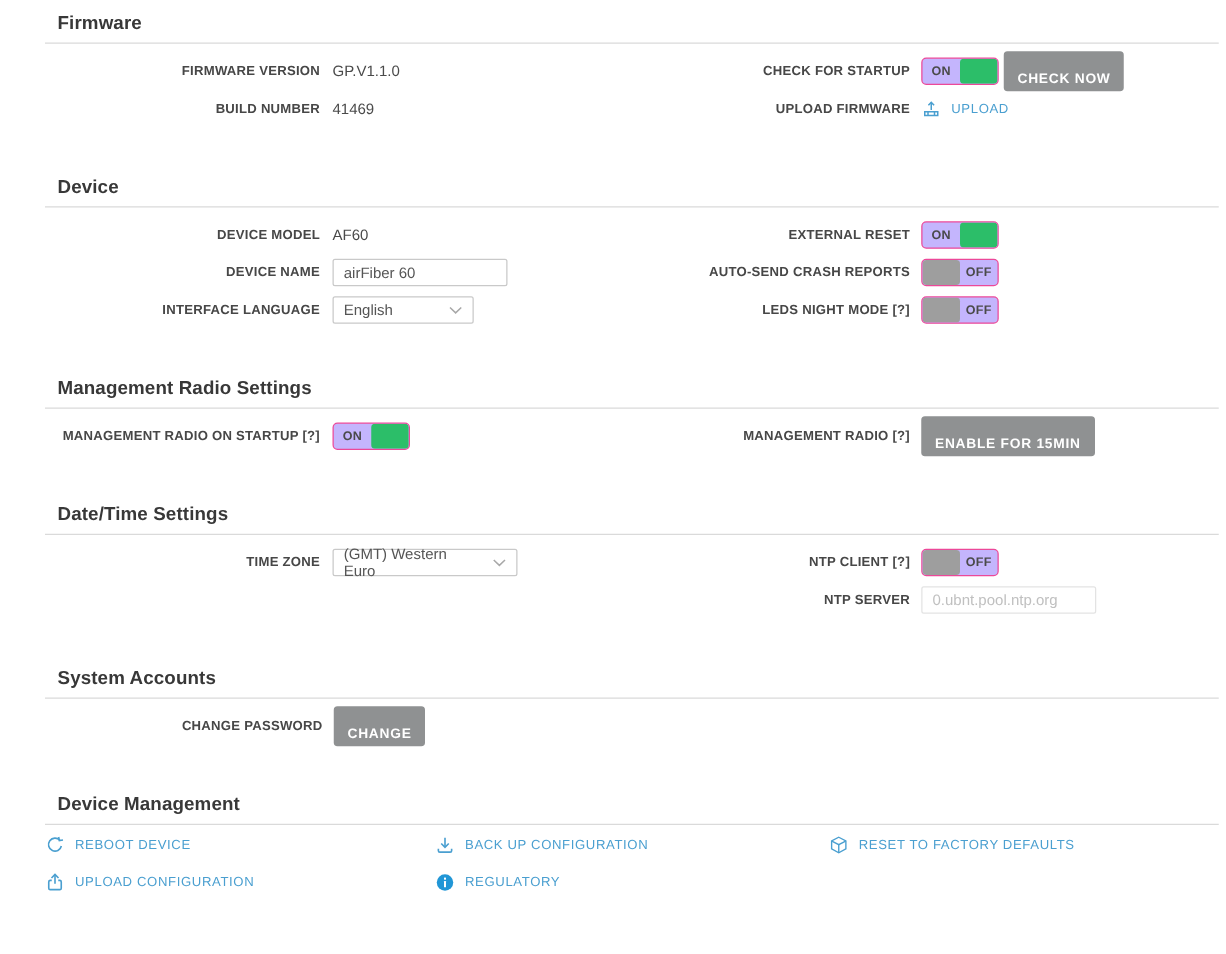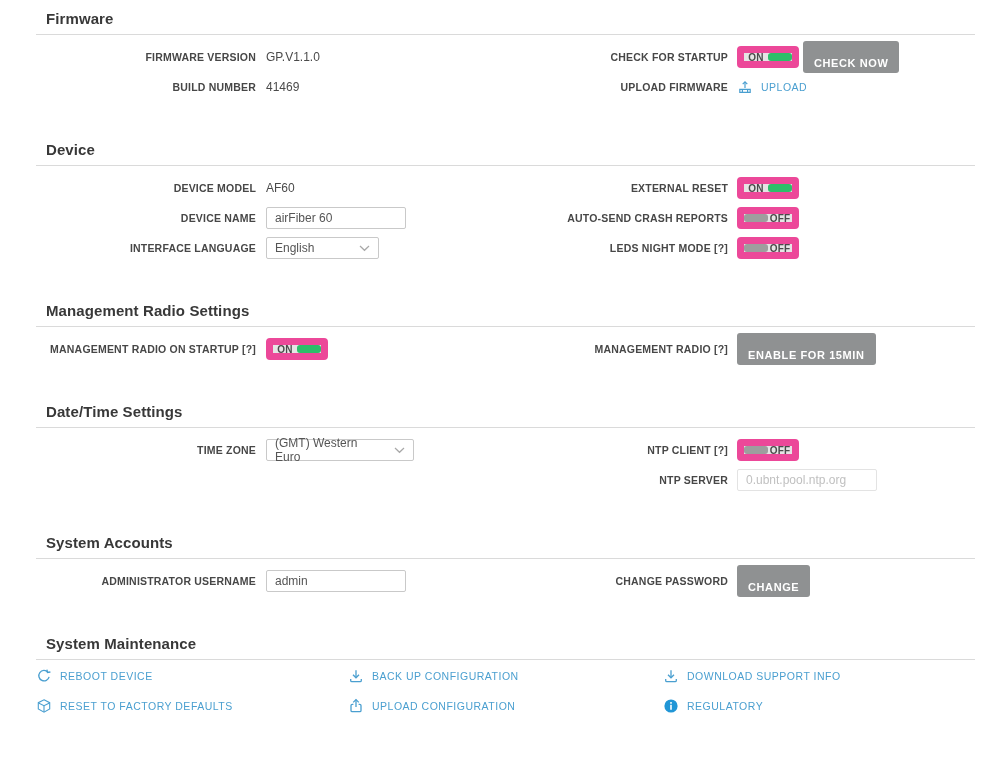--- a/index.html
+++ b/index.html
@@ -21,22 +21,22 @@
   .val { font-size:12px; color:#4a4a4a; }
   .ipt { height:22px; width:140px; border:1px solid #c9c9c9; border-radius:2px;
     padding:0 8px; font-size:12px; color:#555; font-family:inherit; background:#fff; }
   .ipt.ghost { border-color:#e3e3e3; color:#c0c0c0; }
   .ipt.ghost::placeholder { color:#c0c0c0; opacity:1; }
   .sel { height:22px; border:1px solid #c9c9c9; border-radius:2px; background:#fff;
     display:flex; align-items:center; justify-content:space-between; padding:0 8px;
     font-size:12px; color:#555; cursor:pointer;gap:10px; }
   .sel.lang { width:113px; }
   .sel.tz { width:148px; }
-  .toggle { width:62px; height:22px; border:7px solid #ec4899; border-radius:4px;
-    background:#e5e5e5; display:flex; overflow:hidden; cursor:pointer; flex:none; }
+  .toggle { width:62px; height:22px; border:1px solid #ec4899; border-radius:4px;
+    background:#c4b5fd; display:flex; overflow:hidden; cursor:pointer; flex:none; }
   .t-label { width:50%; display:flex; align-items:center; justify-content:center;
     font-size:10px; font-weight:700; color:#4a4a4a; letter-spacing:0.2px; }
   .t-fill { width:50%; border-radius:3px; }
   .toggle.on  .t-fill { background:#2cbe69; }
   .toggle.off .t-fill { background:#9e9e9e; }
   .btn { height:22px; border:none; border-radius:3px; background:#8f9192; color:#fff;
     font-size:11px; font-weight:700; letter-spacing:0.6px; padding:16px 11px;
     font-family:inherit; cursor:pointer; white-space:nowrap; }
   .gap4 { margin-left:4px; }
   .link { display:inline-flex; align-items:center; gap:8px; color:#4a9fd0;
@@ -197,37 +197,31 @@
           <input class="ipt ghost" type="text" disabled="" placeholder="0.ubnt.pool.ntp.org" style="">
         </div>
       </div>
     </div>
   </div>
 
   <div class="section">
     <div class="sec-title">System Accounts</div>
     <div class="divider"></div>
     <div class="sec-body">
-      <div class="col">
-        <div class="row">
-          <span class="lbl">ADMINISTRATOR USERNAME</span>
-          <input class="ipt" type="text" value="admin" style="">
-        </div>
-      </div>
       <div class="col right">
         <div class="row">
           <span class="lbl">CHANGE PASSWORD</span>
           <button class="btn">CHANGE</button>
         </div>
       </div>
     </div>
   </div>
 
   <div class="section last">
-    <div class="sec-title">System Maintenance</div>
+    <div class="sec-title">Device Management</div>
     <div class="divider"></div>
     <div class="maint-grid">
       <div class="m-cell">
         <a class="link">
           <span class="icn">
             <svg width="16" height="16" viewBox="0 0 16 16" fill="none" stroke="#4a9fd0" stroke-width="1.3">
               <path d="M13.1 8.8A5.2 5.2 0 1 1 11.9 4.2"></path>
               <path d="M10.9 1.6l.6 2.9 2.9-.5"></path>
             </svg>
           </span>
@@ -242,32 +236,20 @@
                 <path d="M5 6.8l3 3 3-3"></path>
               <path d="M2.7 10.9v1.6a1.2 1.2 0 0 0 1.2 1.2h8.2a1.2 1.2 0 0 0 1.2-1.2v-1.6"></path>
             </svg>
           </span>
           <span>BACK UP CONFIGURATION</span>
         </a>
       </div>
       <div class="m-cell">
         <a class="link">
           <span class="icn">
-            <svg width="16" height="16" viewBox="0 0 16 16" fill="none" stroke="#4a9fd0" stroke-width="1.3">
-              <path d="M8 2.2v7.4"></path>
-                <path d="M5 6.8l3 3 3-3"></path>
-              <path d="M2.7 10.9v1.6a1.2 1.2 0 0 0 1.2 1.2h8.2a1.2 1.2 0 0 0 1.2-1.2v-1.6"></path>
-            </svg>
-          </span>
-          <span>DOWNLOAD SUPPORT INFO</span>
-        </a>
-      </div>
-      <div class="m-cell">
-        <a class="link">
-          <span class="icn">
             <svg width="16" height="16" viewBox="0 0 16 16" fill="none" stroke="#4a9fd0" stroke-width="1.1">
               <path d="M8 1.8l5.7 2.9v6.3L8 14.2 2.3 11V4.7z"></path>
               <path d="M2.5 4.9L8 7.7l5.5-2.8"></path>
                 <path d="M8 7.7v6.4"></path>
             </svg>
           </span>
           <span>RESET TO FACTORY DEFAULTS</span>
         </a>
       </div>
       <div class="m-cell">

